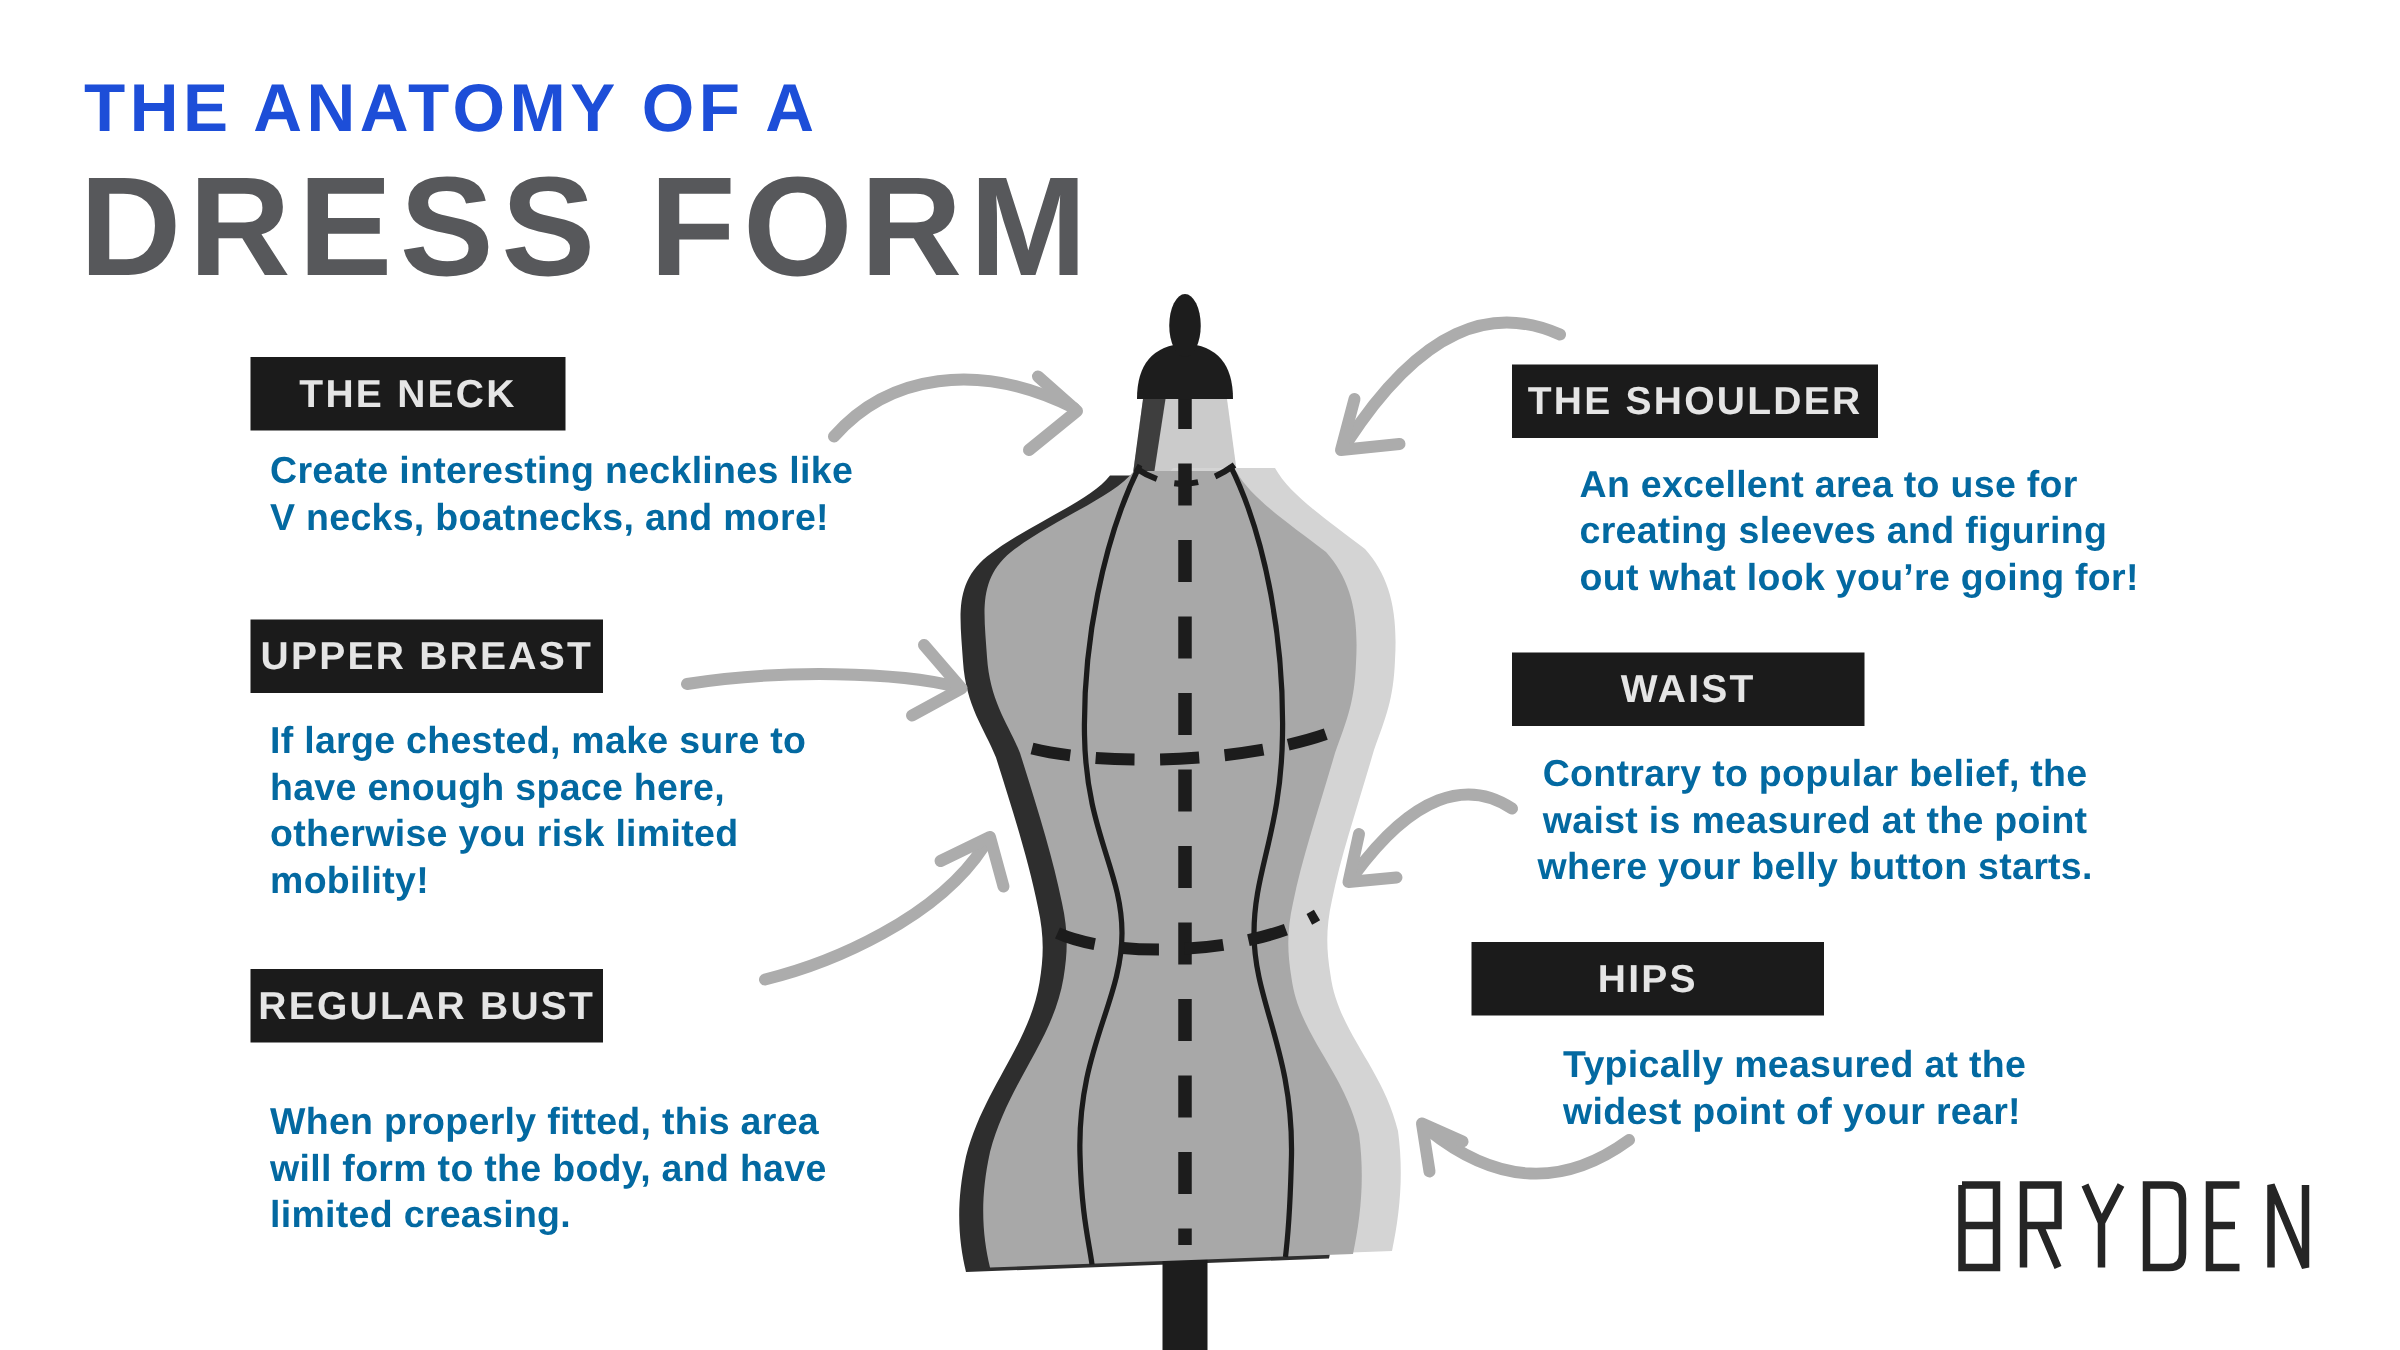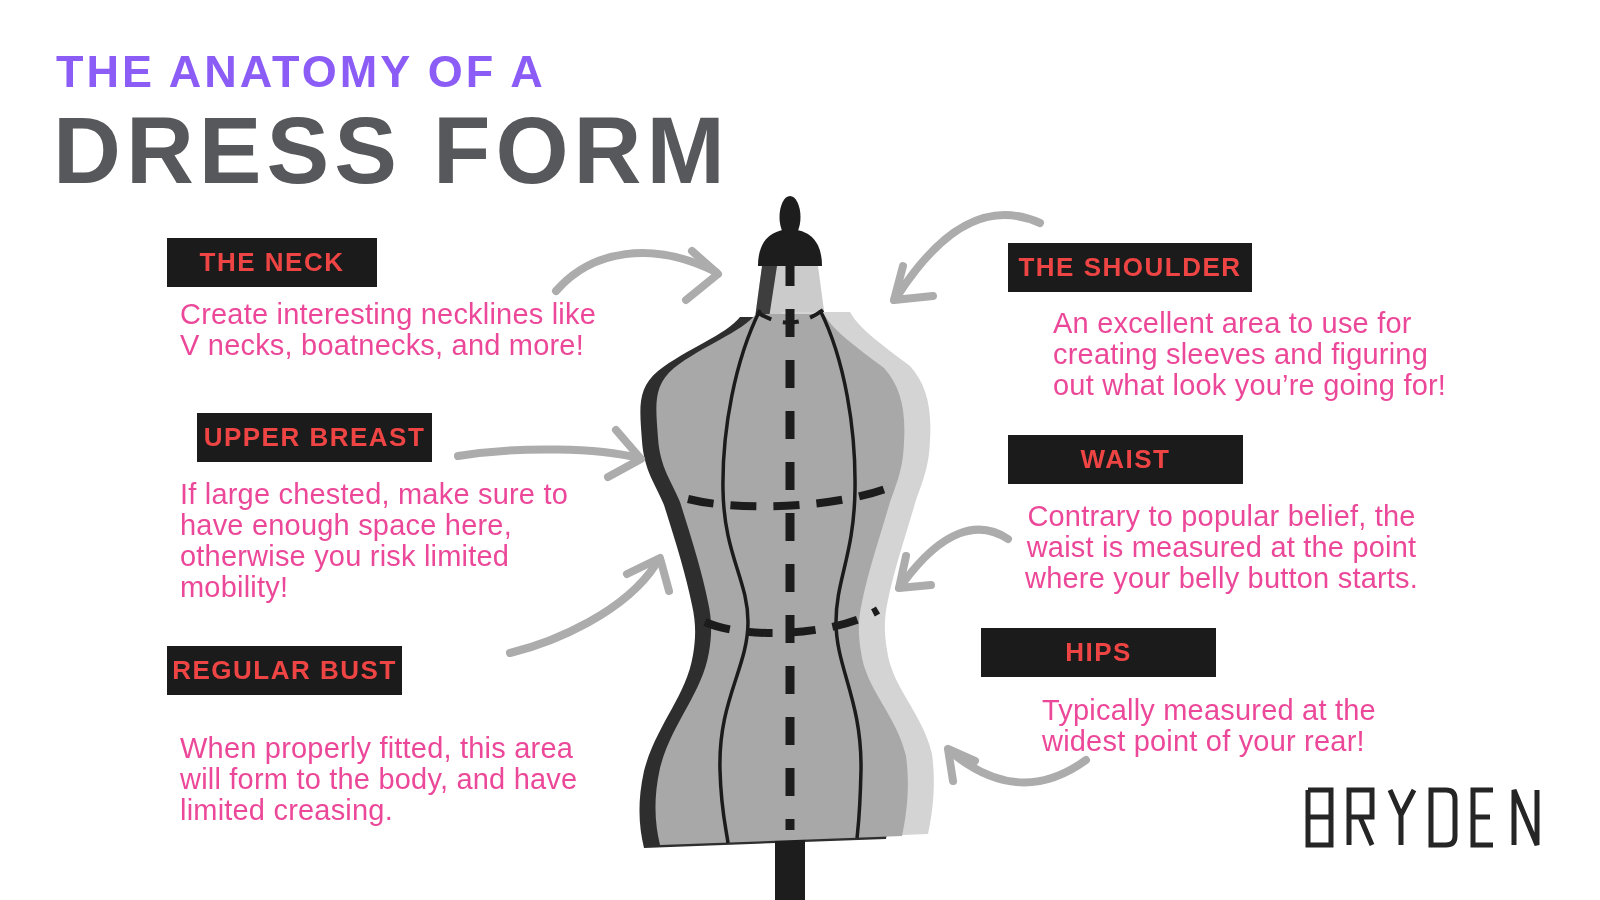--- a/index.html
+++ b/index.html
@@ -4,36 +4,37 @@
 <style>
   html,body{margin:0;padding:0;background:#ffffff;}
   .stage{
     position:relative;width:1600px;height:900px;background:#ffffff;overflow:hidden;
     font-family:"Liberation Sans","DejaVu Sans",sans-serif;
   }
   .abs{position:absolute;}
   
   .kicker{
     left:56px;top:46px;font-size:45px;font-weight:bold;letter-spacing:3px;
-    color:#8b5cf6;white-space:nowrap;
+    color:#1d4ed8;white-space:nowrap;
   }
   .main-title{
     left:53px;top:104px;font-size:94px;font-weight:bold;letter-spacing:5px;
     color:#57585b;white-space:nowrap;line-height:1.0;
   }
   
   .label-box{
-    background:#1b1b1b;color:#ef4444;font-weight:bold;font-size:26px;
+    background:#1b1b1b;color:#e5e5e5;font-weight:bold;font-size:26px;
     letter-spacing:1.5px;text-align:center;height:49px;line-height:49px;
     white-space:nowrap;
   }
   
   .body-text{
-    color:#ec4899;font-size:29px;line-height:31px;letter-spacing:0.2px;
+    color:#0369a1;font-size:25px;line-height:31px;letter-spacing:0.2px;
     white-space:nowrap;
+    font-weight:bold;
   }
   .sr-only{
     position:absolute;width:1px;height:1px;overflow:hidden;clip:rect(0 0 0 0);
     white-space:nowrap;
   }
   svg{display:block;}
   .illustration{left:0;top:0;pointer-events:none;}
   .logo-wrap{left:1300px;top:785px;}
 </style>
 </head>
@@ -103,21 +104,21 @@
       </g>
     </g>
   </svg>
 
   <div class="abs label-box" style="left:167px;top:238px;width:210px;">THE NECK</div>
   <div class="abs body-text" style="left:180px;top:299px;">
     <div>Create interesting necklines like</div>
     <div>V necks, boatnecks, and more!</div>
   </div>
 
-  <div class="abs label-box" style="left:167px;top:413px;width:235px;margin-left:30px;">UPPER BREAST</div>
+  <div class="abs label-box" style="left:167px;top:413px;width:235px;">UPPER BREAST</div>
   <div class="abs body-text" style="left:180px;top:479px;">
     <div>If large chested, make sure to</div>
     <div>have enough space here,</div>
     <div>otherwise you risk limited</div>
     <div>mobility!</div>
   </div>
 
   <div class="abs label-box" style="left:167px;top:646px;width:235px;">REGULAR BUST</div>
   <div class="abs body-text" style="left:180px;top:714px;margin-top:19px;">
     <div>When properly fitted, this area</div>

